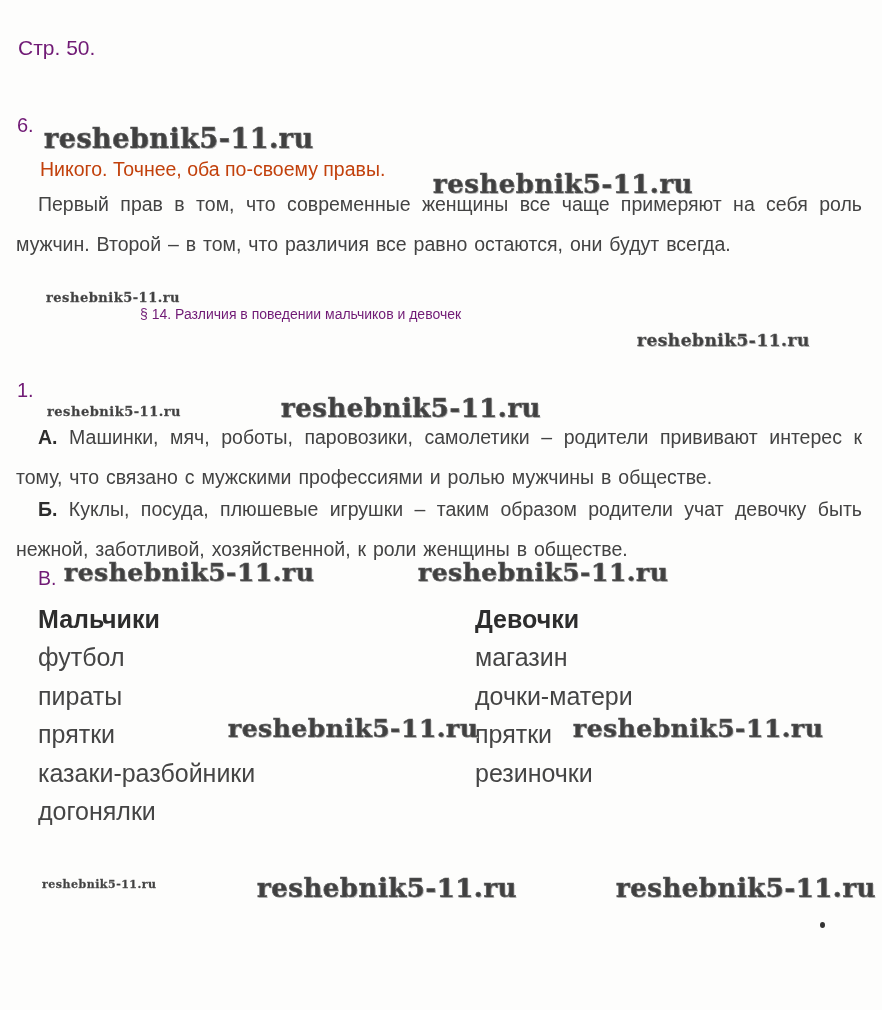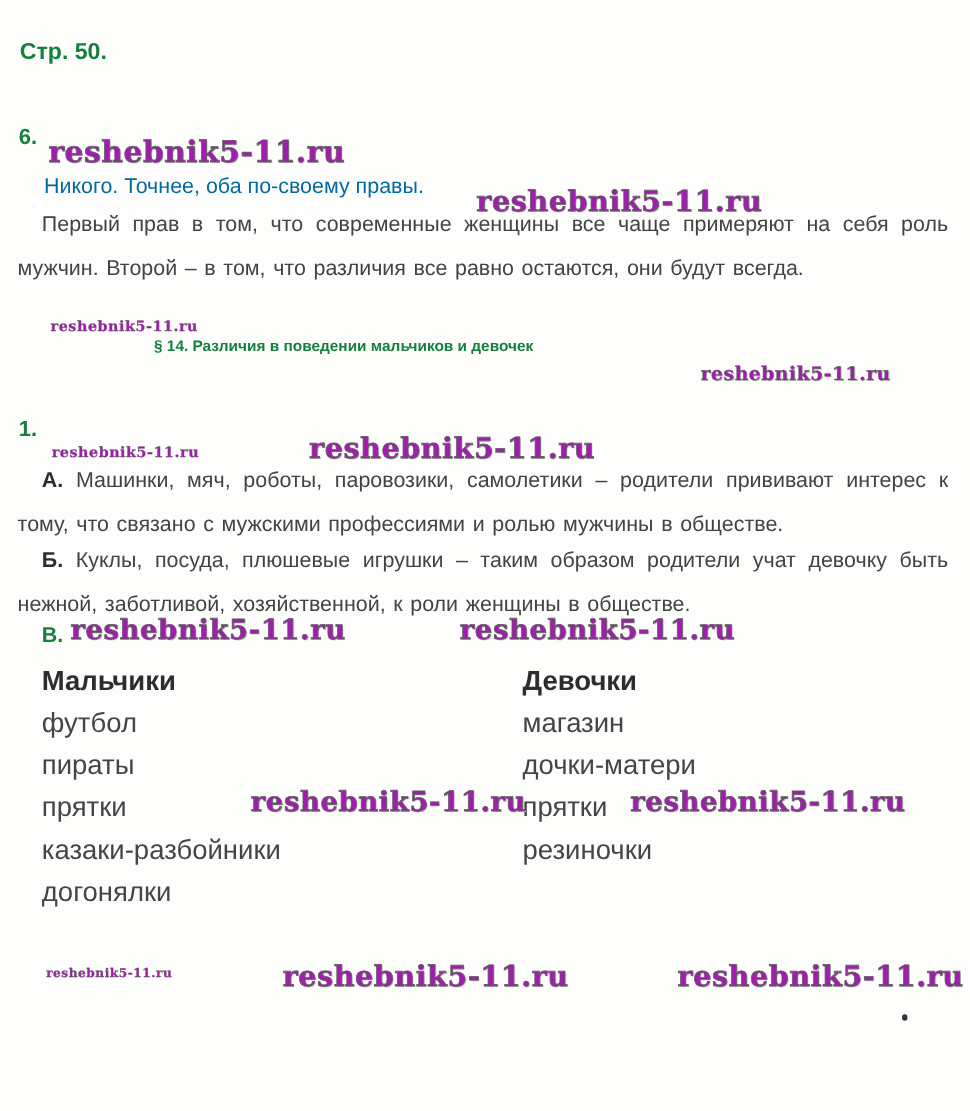--- a/index.html
+++ b/index.html
@@ -9,40 +9,40 @@
   }
   .page{
     position:relative;
     width:882px;
     height:1010px;
     background:#fdfdfc;
     overflow:hidden;
     color:#3d3d3d;
   }
   .abs{position:absolute;}
-  .b{font-weight:bold;color:#15803d;}
-  .body-text{font-size:19.5px;color:#0369a1;}
+  .b{font-weight:normal;color:#701a75;}
+  .body-text{font-size:19.5px;color:#c2410c;}
   .para{
     position:absolute;
     left:16px;
     width:846px;
     margin:0;
     font-size:19.5px;
     line-height:40px;
     color:#434343;
     text-align:justify;
     text-indent:22px;
     word-spacing:1.5px;
   }
   .para .lbl{font-weight:bold;color:#2d2d2d;}
   .wm{
     position:absolute;
     font-family:"DejaVu Serif",serif;
     font-weight:bold;
-    color:#a21caf;
+    color:#404040;
     letter-spacing:.5px;
     -webkit-text-stroke:.7px #606060;
     text-shadow:1px 1px 0 #c9c9c9;
     white-space:nowrap;
   }
   .wm-lg{font-size:26px;}
   .wm-md{font-size:17px;-webkit-text-stroke:.4px #606060;}
   .wm-sm{font-size:13px;-webkit-text-stroke:.3px #606060;text-shadow:none;}
   .wm-xs{font-size:11px;-webkit-text-stroke:.3px #606060;text-shadow:none;}
   .page-label{font-size:21px;}

